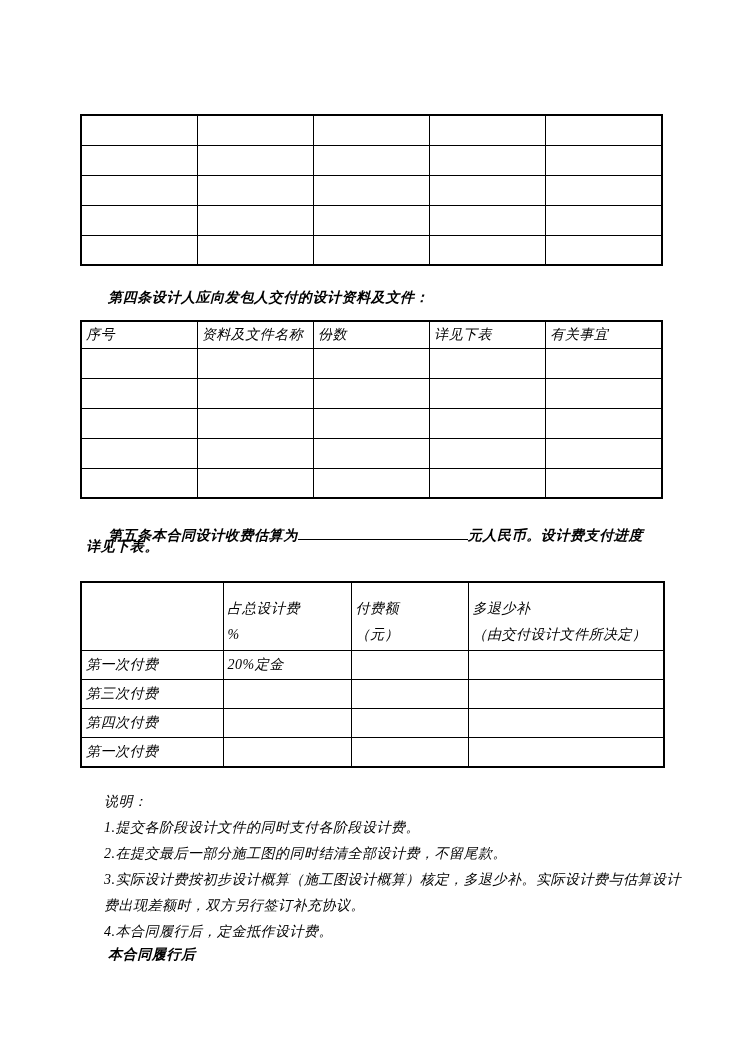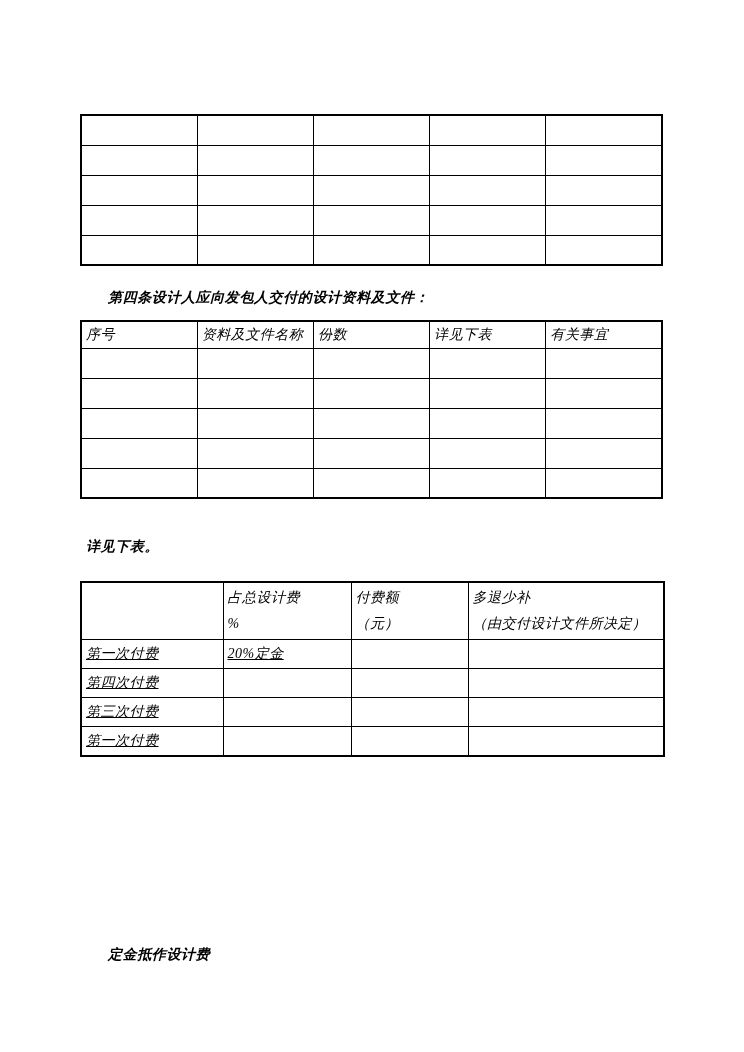--- a/index.html
+++ b/index.html
@@ -31,23 +31,23 @@
   }
   
   #table-blank { left: 80px; top: 114px; width: 583px; }
   #table-blank td { height: 30px; }
   
   #table-docs { left: 80px; top: 320px; width: 583px; }
   #table-docs tr.hrow td { height: 27px; }
   #table-docs tr.drow td { height: 30px; }
   
   #table-pay { left: 80px; top: 581px; width: 583px; }
-  #table-pay tr.hrow td { height: 57px; vertical-align: top; padding-top: 2px; margin-top: 12px; }
+  #table-pay tr.hrow td { height: 57px; vertical-align: top; padding-top: 13px; margin-top: 12px; }
   #table-pay tr.hrow .hline { display: block; line-height: 26px; white-space: nowrap; }
-  #table-pay tr.drow td { height: 29px; text-decoration: underline; }
+  #table-pay tr.drow td { height: 29px; }
   .heading {
     position: absolute;
     font-size: 14px;
     font-weight: bold;
     letter-spacing: 0.6px;
     white-space: nowrap;
   }
   #heading-4 { left: 108px; top: 289px; }
   #heading-5-line1 { left: 108px; top: 526px; }
   #heading-5-line2 { left: 86px; top: 538px; font-family: Liberation Serif, serif; }
@@ -171,20 +171,23 @@
       <tr class="drow">
         <td></td>
           <td></td>
           <td></td>
           <td></td>
           <td></td>
       </tr>
     </tbody>
   </table>
 
+  <div class="heading" id="heading-5-line1">
+    <span>第五条本合同设计收费估算为</span><span class="blank-line"></span><span>元人民币。设计费支付进度</span>
+  </div>
   <div class="heading" id="heading-5-line2">详见下表。</div>
 
   <table class="doc-table" id="table-pay">
     <colgroup>
       <col style="width:142px">
         <col style="width:128px">
         <col style="width:117px">
         <col style="width:196px">
     </colgroup>
     <tbody>
@@ -203,36 +206,43 @@
           <span class="hline">（由交付设计文件所决定）</span>
         </td>
       </tr>
       <tr class="drow">
         <td>第一次付费</td>
         <td>20%定金</td>
         <td></td>
         <td></td>
       </tr>
       <tr class="drow">
+        <td>第三次付费</td>
+        <td></td>
+        <td></td>
+        <td></td>
+      </tr>
+      <tr class="drow">
         <td>第四次付费</td>
-        <td></td>
-        <td></td>
-        <td></td>
-      </tr>
-      <tr class="drow">
-        <td>第三次付费</td>
         <td></td>
         <td></td>
         <td></td>
       </tr>
       <tr class="drow">
         <td>第一次付费</td>
         <td></td>
         <td></td>
         <td></td>
       </tr>
     </tbody>
   </table>
 
-
-  <div class="heading" id="heading-6">定金抵作设计费</div>
+  <div class="notes">
+    <p>说明：</p>
+    <p>1.提交各阶段设计文件的同时支付各阶段设计费。</p>
+    <p>2.在提交最后一部分施工图的同时结清全部设计费，不留尾款。</p>
+    <p>3.实际设计费按初步设计概算（施工图设计概算）核定，多退少补。实际设计费与估算设计费出现差额时，双方另行签订补充协议。</p>
+    <p>4.本合同履行后，定金抵作设计费。</p>
+  </div>
+
+  <div class="heading" id="heading-6">本合同履行后</div>
 
 </div>
 
 </body></html>

